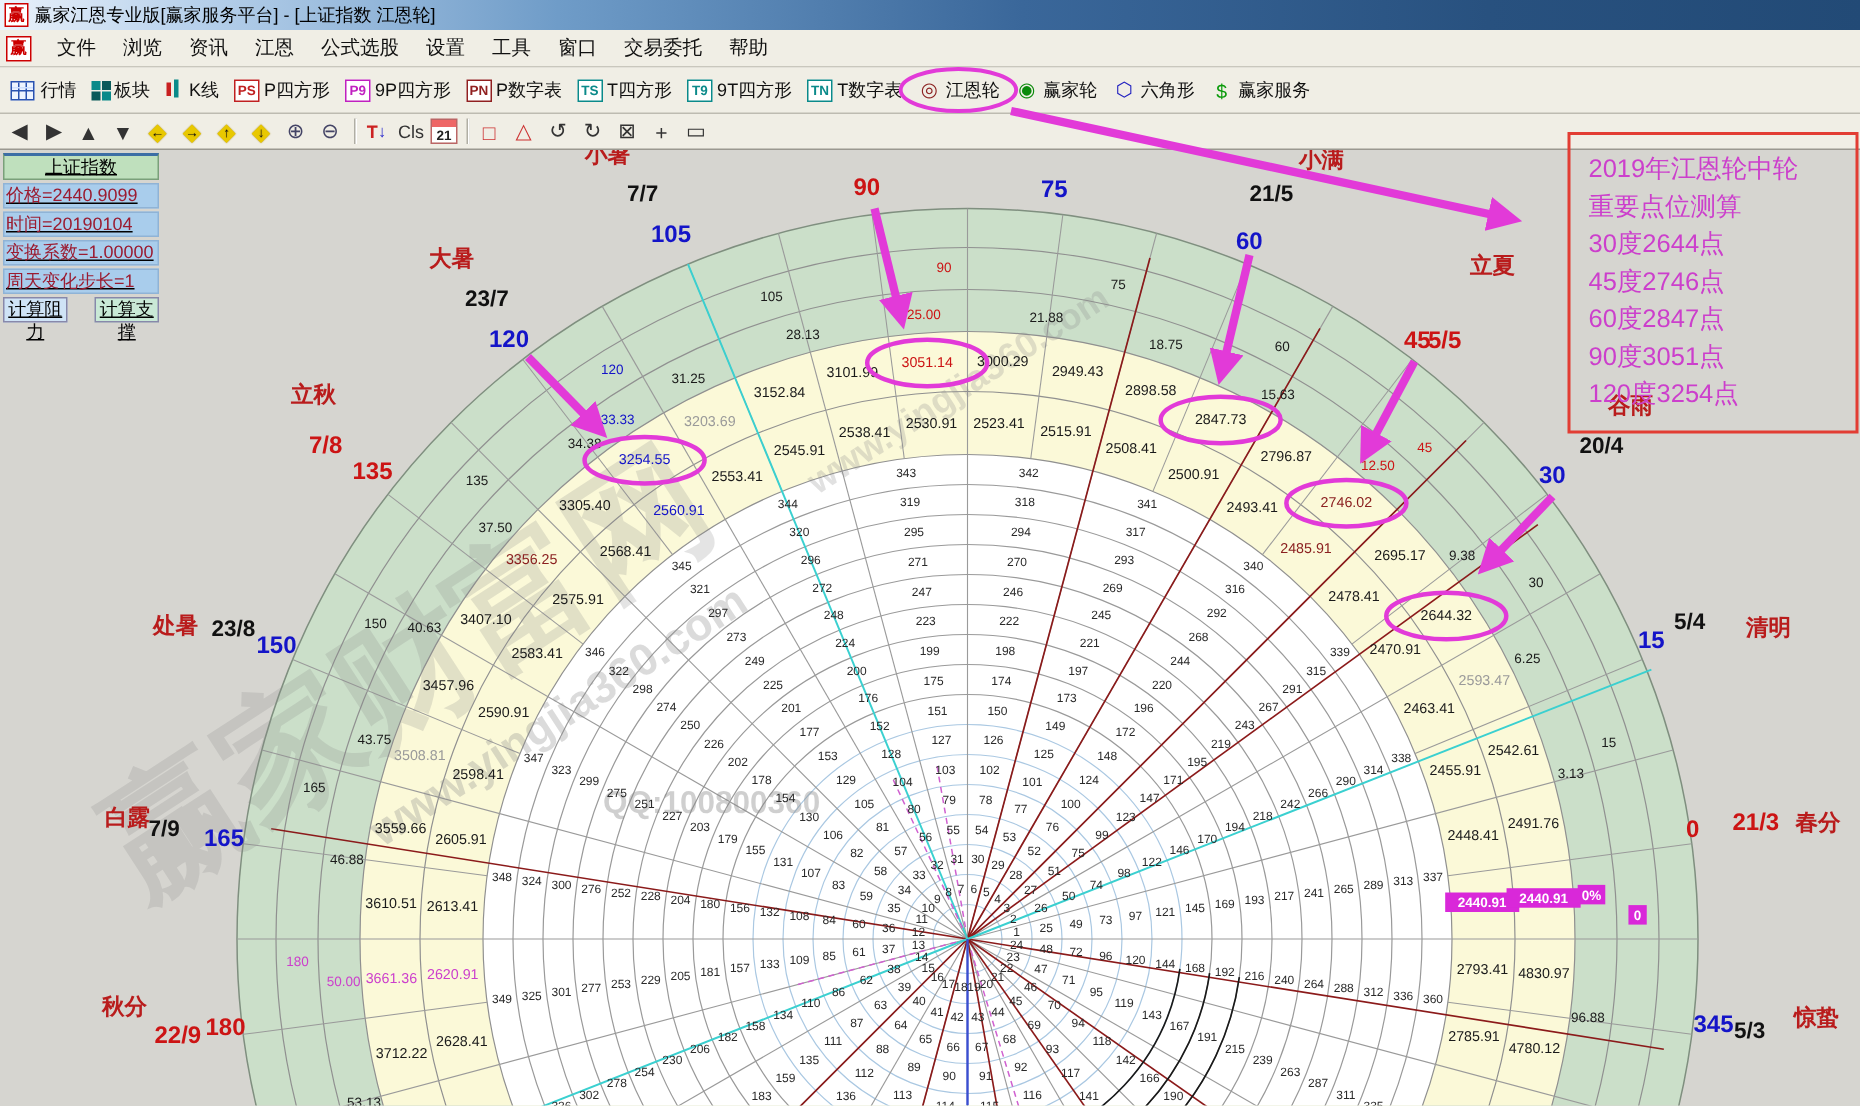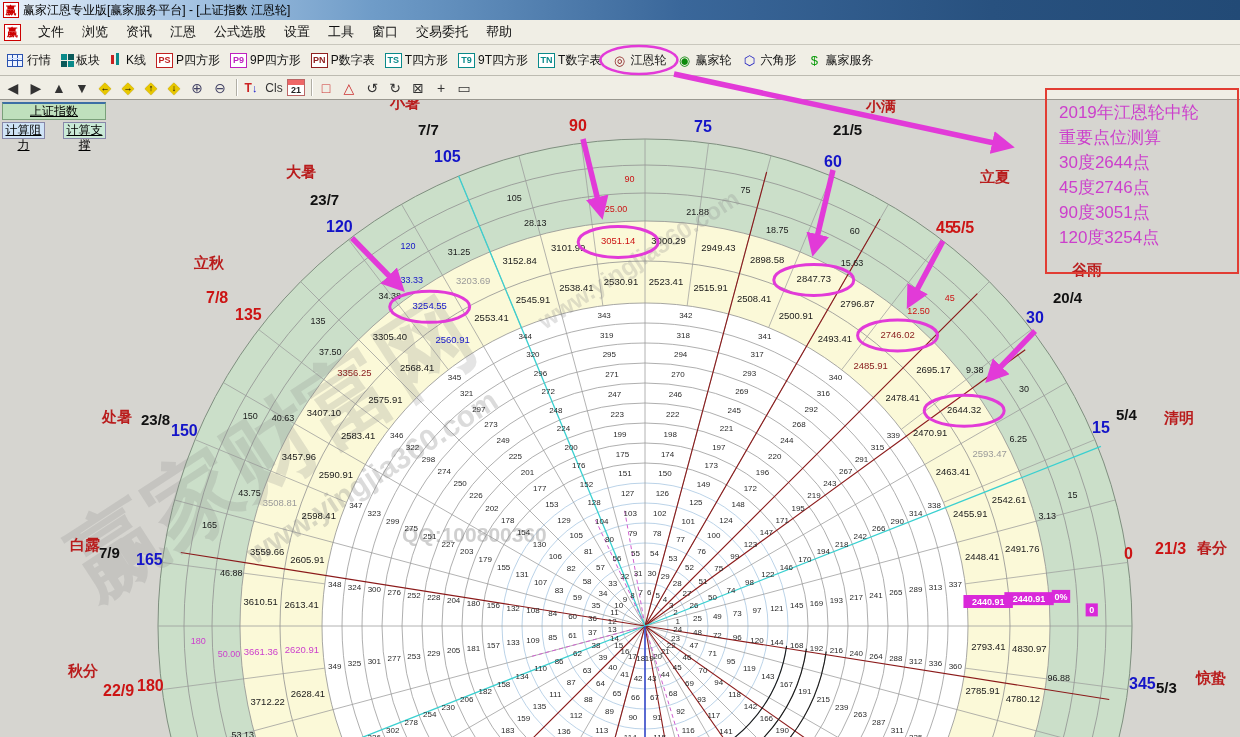--- a/index.html
+++ b/index.html
@@ -53,21 +53,21 @@
   #sidepanel .pbtn{width:50px;height:15px;line-height:15px;text-align:center;border:1px solid #88a;color:#000;}
   #sidepanel .pbtn.b1{background:#cfe3f6;}
   #sidepanel .pbtn.b2{background:#c9e9d6;margin-left:18px;}
   #wheelsvg{position:absolute;left:0;top:0;z-index:1;}
   #overlaysvg{position:absolute;left:0;top:0;z-index:30;pointer-events:none;}
   .outlabel{position:absolute;z-index:6;white-space:nowrap;font-weight:bold;}
   .outlabel.green{color:#b91c1c;font-size:15px;}
   .outlabel.blue{color:#1414c8;font-size:16px;}
   .outlabel.red{color:#cc1414;font-size:16px;}
   .outlabel.black{color:#111;font-size:15px;}
-  #annobox{position:absolute;z-index:25;border:2px solid #e23d33;padding:10px 0 22px 12px;}
+  #annobox{position:absolute;z-index:25;border:2px solid #e23d33;padding:10px 0 12px 12px;}
   #annobox div{font-size:17px;color:#cc3fcc;line-height:25px;white-space:nowrap;}
 </style>
 </head>
 <body>
 
 <div id="titlebar">
   <span class="logo">赢</span>
   <span>赢家江恩专业版[赢家服务平台] - [上证指数 江恩轮]</span>
 </div>
 
@@ -162,20 +162,26 @@
     <span class="t2 redicon">△</span>
     <span class="t2 graynav">↺</span>
     <span class="t2 graynav">↻</span>
     <span class="t2 graynav">⊠</span>
     <span class="t2 graynav">+</span>
     <span class="t2 graynav">▭</span>
   </div>
 
 <div id="sidepanel">
   <div class="hdr">上证指数</div>
+  <div id="prows">
+      <div class="prow">价格=2440.9099</div>
+      <div class="prow">时间=20190104</div>
+      <div class="prow">变换系数=1.00000</div>
+      <div class="prow">周天变化步长=1</div>
+    </div>
   <div class="btns" id="pbtns">
       <span class="pbtn b1">计算阻力</span>
       <span class="pbtn b2">计算支撑</span>
     </div>
 </div>
 
 <svg id="wheelsvg" width="1240" height="737" viewBox="0 0 1240 737">
     <g>
       <circle cx="645" cy="626" r="487" fill="#cbdfc9" stroke="#7f8f7f" stroke-width="1"></circle>
       <circle cx="645" cy="626" r="405" fill="#fbf9d8" stroke="#909090" stroke-width="0.8"></circle>
@@ -713,20 +719,21 @@
     <span class="outlabel green" style="left: 1196px; top: 669px;">惊蛰</span>
     <span class="outlabel black" style="left: 1156px; top: 679px;">5/3</span>
     <span class="outlabel blue" style="left: 1129px; top: 675px;">345</span>
   </div>
 
 <div id="annobox" style="left:1045px;top:88px;width:178px;">
     <div>2019年江恩轮中轮</div>
     <div>重要点位测算</div>
     <div>30度2644点</div>
     <div>45度2746点</div>
+    <div>60度2847点</div>
     <div>90度3051点</div>
     <div>120度3254点</div>
   </div>
 
 <svg id="overlaysvg" width="1240" height="737" viewBox="0 0 1240 737">
     <defs>
       <marker id="ah" viewBox="0 0 10 10" refX="7" refY="5" markerWidth="4.2" markerHeight="4.2" orient="auto-start-reverse">
         <path d="M0,0 L10,5 L0,10 z" fill="#e23ad8"></path>
       </marker>
     </defs>

